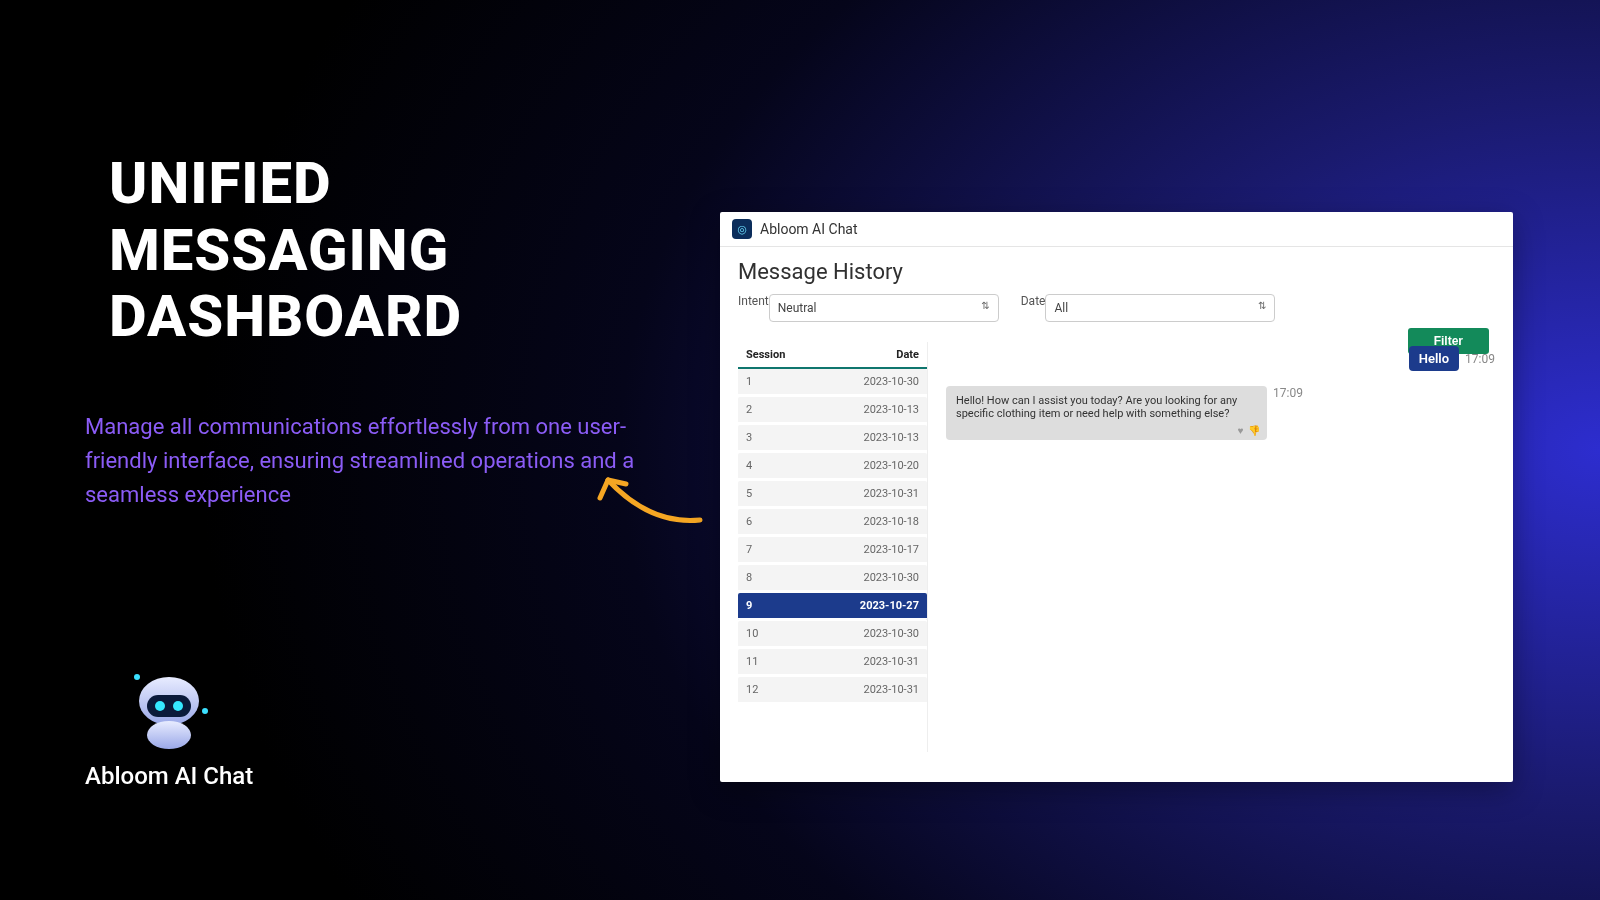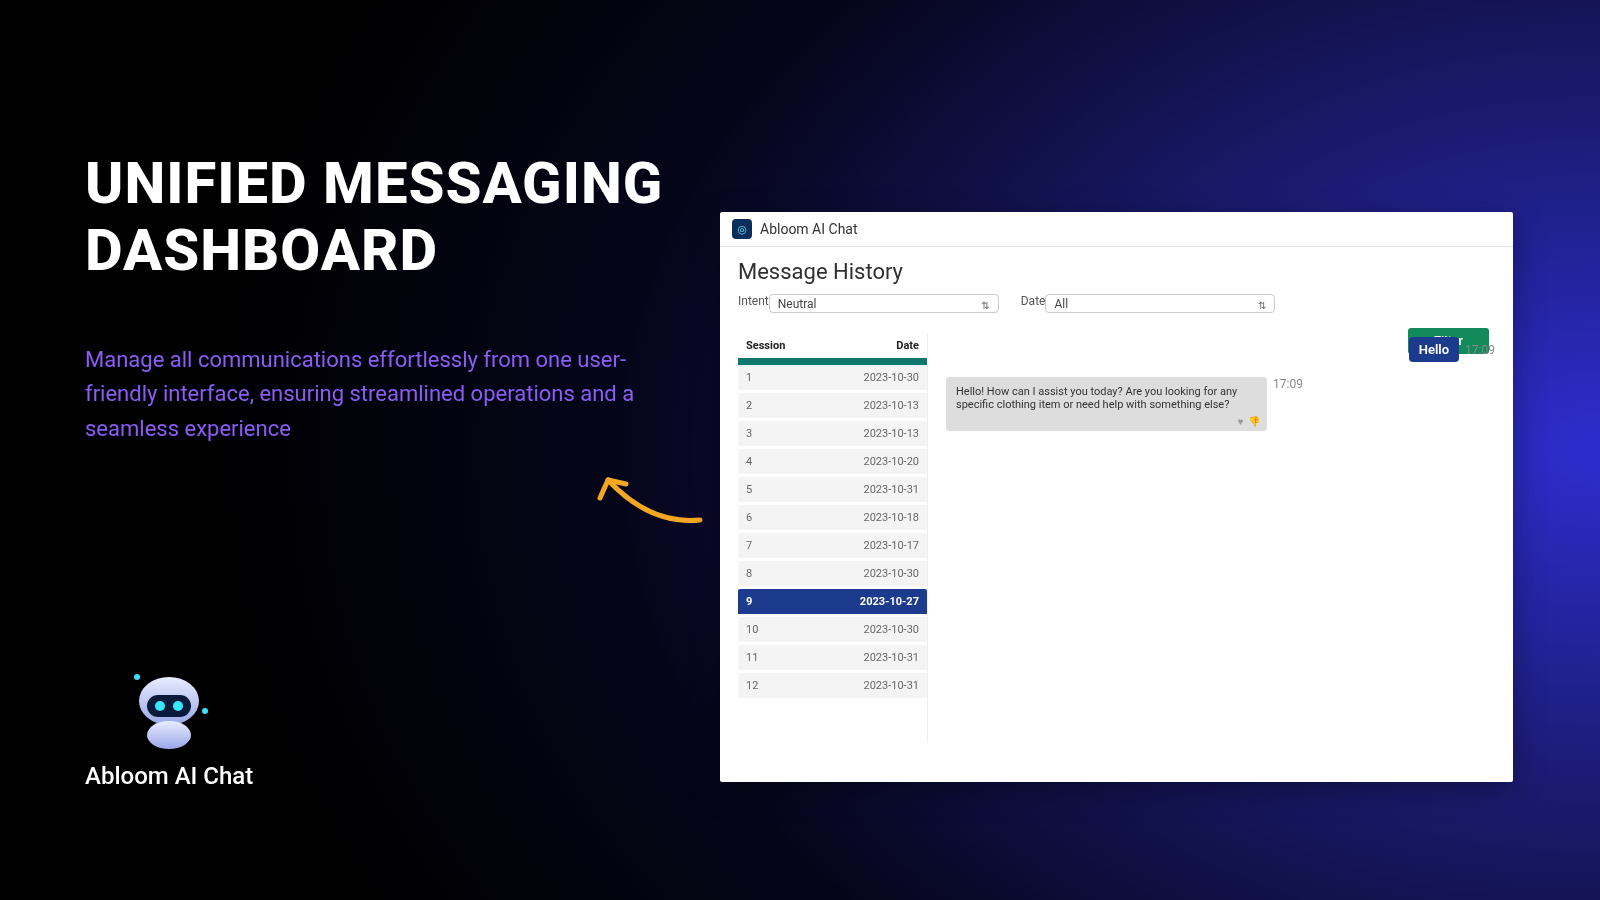--- a/index.html
+++ b/index.html
@@ -14,20 +14,21 @@
     left: 85px;
     top: 150px;
     width: 600px;
   }
   .hero h1 {
     font-size: 58px;
     font-weight: 800;
     letter-spacing: 1px;
     line-height: 1.15;
     margin-bottom: 60px;
+    margin-left: 24px;
   }
   .hero p {
     font-size: 22px;
     line-height: 1.55;
     font-weight: 400;
     color: #8b5cf6;
   }
   .brand {
     position: absolute;
     left: 85px;
@@ -84,21 +85,21 @@
   }
   .filters {
     display: flex;
     gap: 22px;
     padding: 0 18px 20px;
     position: relative;
   }
   .fgroup { display:flex; flex-direction:row;text-align:center; }
   .fgroup label { font-size: 12px; color:#555; margin-bottom:4px; }
   .select {
-    width: 230px; height: 19px;
+    width: 230px; height: 28px;
     border: 1px solid #ccc; border-radius: 4px;
     background:#fff;
     font-size: 12px; color:#444;
     padding: 0 24px 0 8px;
     display:flex; align-items:center;
     position:relative;
   }
   .select .caret { position:absolute; right:8px; top:6px; font-size:10px; color:#666; line-height:1; }
   .filter-btn {
     position: absolute;
@@ -121,21 +122,21 @@
   
   .sessions {
     width: 190px;
     border-right: 1px solid #eee;
   }
   .thead, .trow {
     display:flex; justify-content:space-between;
     font-size: 11px;
     padding: 6px 8px;
   }
-  .thead { font-weight:700; color:#222; border-bottom:7px solid #0f766e;gap:20px; }
+  .thead { font-weight:700; color:#222; border-bottom:2px solid #0f766e;gap:20px; }
   .trow {
     color:#666;
     background:#f4f4f4;
     border-bottom:3px solid #fff;
     border-radius:2px;
   }
   .trow.selected { background:#1c3b8c; color:#fff; font-weight:700; }
 
   
   .chat {

